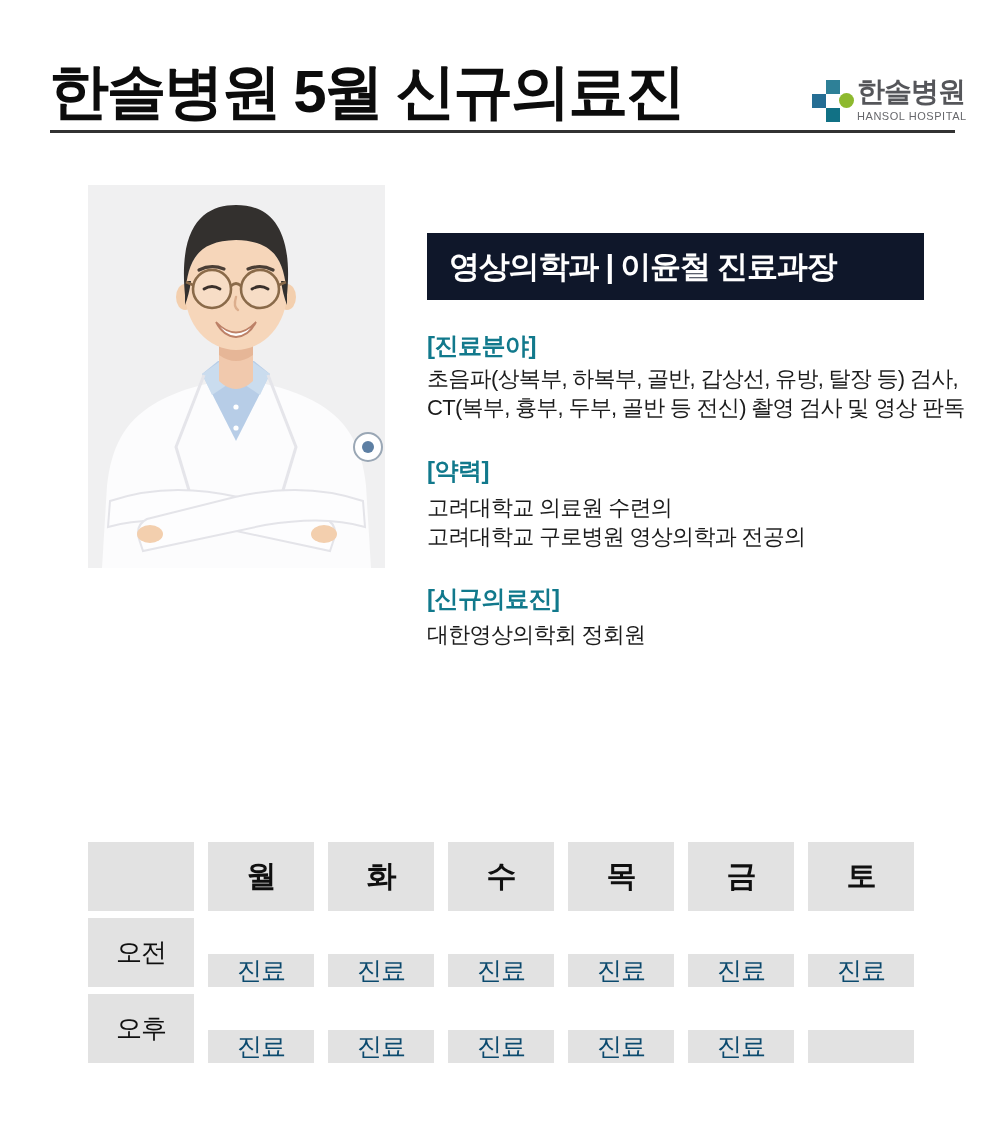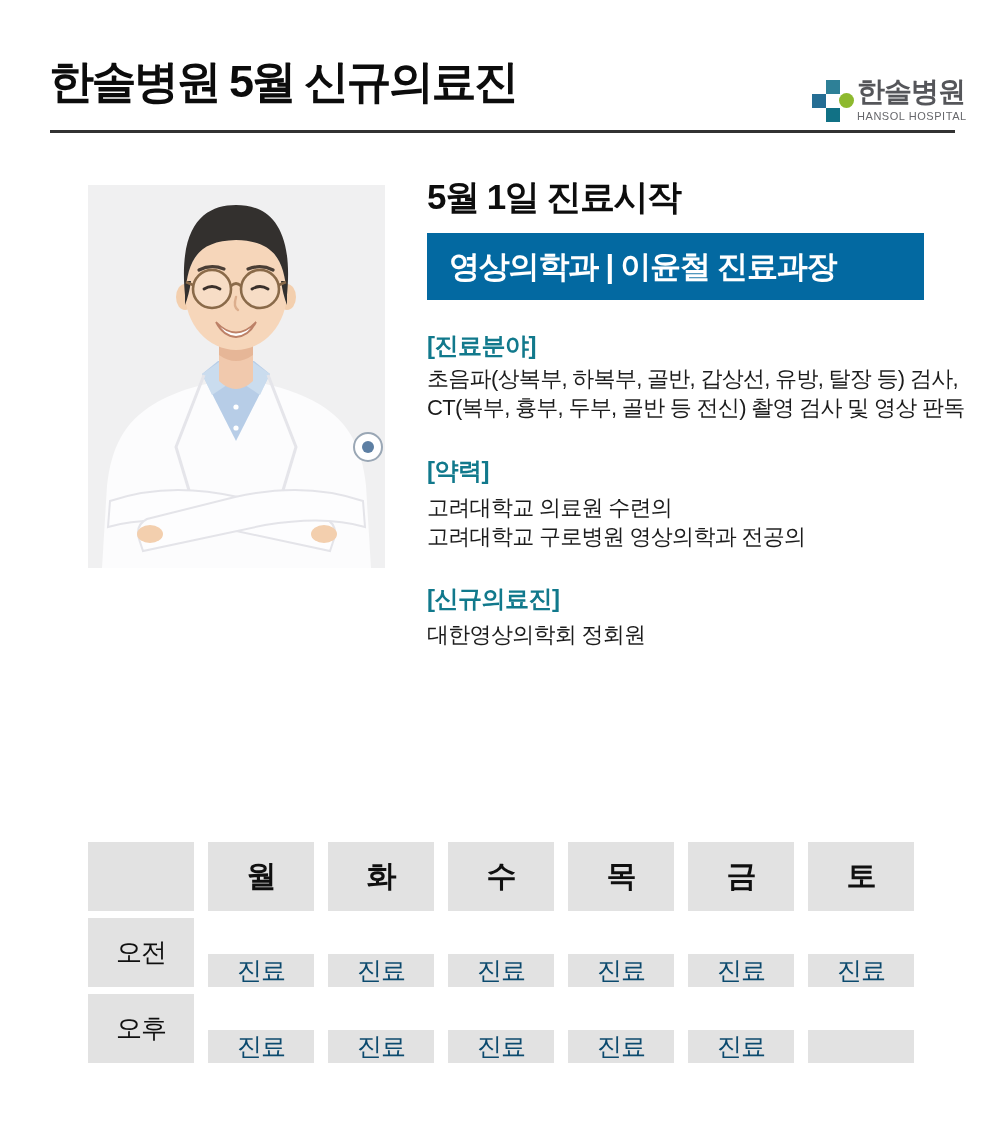--- a/index.html
+++ b/index.html
@@ -1,21 +1,21 @@
 <!DOCTYPE html>
 <html><head>
 <meta charset="utf-8">
 <style>
   * { margin:0; padding:0; box-sizing:border-box; }
   html,body { width:1000px; height:1142px; background:#ffffff;
     font-family:"Liberation Sans","DejaVu Sans",sans-serif; }
   .canvas { position:absolute; top:0; left:0; width:1000px; height:1142px; background:#fff; overflow:hidden; }
 
   
-  .page-title { position:absolute; left:49px; top:52px; font-size:45px; font-weight:800;
+  .page-title { position:absolute; left:49px; top:52px; font-size:60px; font-weight:800;
     letter-spacing:-2.5px; color:#0c0c0c; white-space:nowrap; }
   .divider { position:absolute; left:50px; top:130px; width:905px; height:3px; background:#323232; }
   .logo { position:absolute; left:812px; top:78px; display:flex; align-items:flex-start; gap:3px; }
   .logo-icon { position:relative; width:42px; height:44px; margin-top:2px; }
   .logo-sq { position:absolute; width:14px; height:14px; }
   .sq-top { left:14px; top:0; }
   .sq-left { left:0; top:14px; }
   .sq-bottom { left:14px; top:28px; }
   .logo-dot { position:absolute; left:27px; top:13px; width:15px; height:15px; border-radius:50%; }
   .logo-text { display:flex; flex-direction:column; }
@@ -111,22 +111,21 @@
       <path d="M22 316 Q 80 296 150 312 L 238 334 Q 250 340 246 354 L 242 366 L 120 340 Q 60 330 20 342 Z" fill="#fdfdfe" stroke="#e4e4e9" stroke-width="2"></path>
       <path d="M275 316 Q 217 296 147 312 L 59 334 Q 47 340 51 354 L 55 366 L 177 340 Q 237 330 277 342 Z" fill="#fdfdfe" stroke="#e4e4e9" stroke-width="2"></path>
       <ellipse cx="62" cy="349" rx="13" ry="9" fill="#f3cfae"></ellipse>
       <ellipse cx="236" cy="349" rx="13" ry="9" fill="#f3cfae"></ellipse>
 
       <circle cx="280" cy="262" r="14" fill="#ffffff" stroke="#9aa7b5" stroke-width="2"></circle>
       <circle cx="280" cy="262" r="6" fill="#5d7fa3"></circle>
     </svg>
   </div>
 
-  <div class="start-heading">5월 1일 진료시작</div>
-  <div class="dept-banner" style="background:#0369a1">영상의학과 | 이윤철 진료과장</div>
+  <div class="dept-banner" style="background:#0f172a">영상의학과 | 이윤철 진료과장</div>
 
   <div class="section-heading h-fields" style="color:#11798C">[진료분야]</div>
   <div class="section-body b-fields">
     <div>초음파(상복부, 하복부, 골반, 갑상선, 유방, 탈장 등) 검사,</div>
     <div>CT(복부, 흉부, 두부, 골반 등 전신) 촬영 검사 및 영상 판독</div>
   </div>
 
   <div class="section-heading h-career" style="color:#11798C">[약력]</div>
   <div class="section-body b-career">
     <div>고려대학교 의료원 수련의</div>

